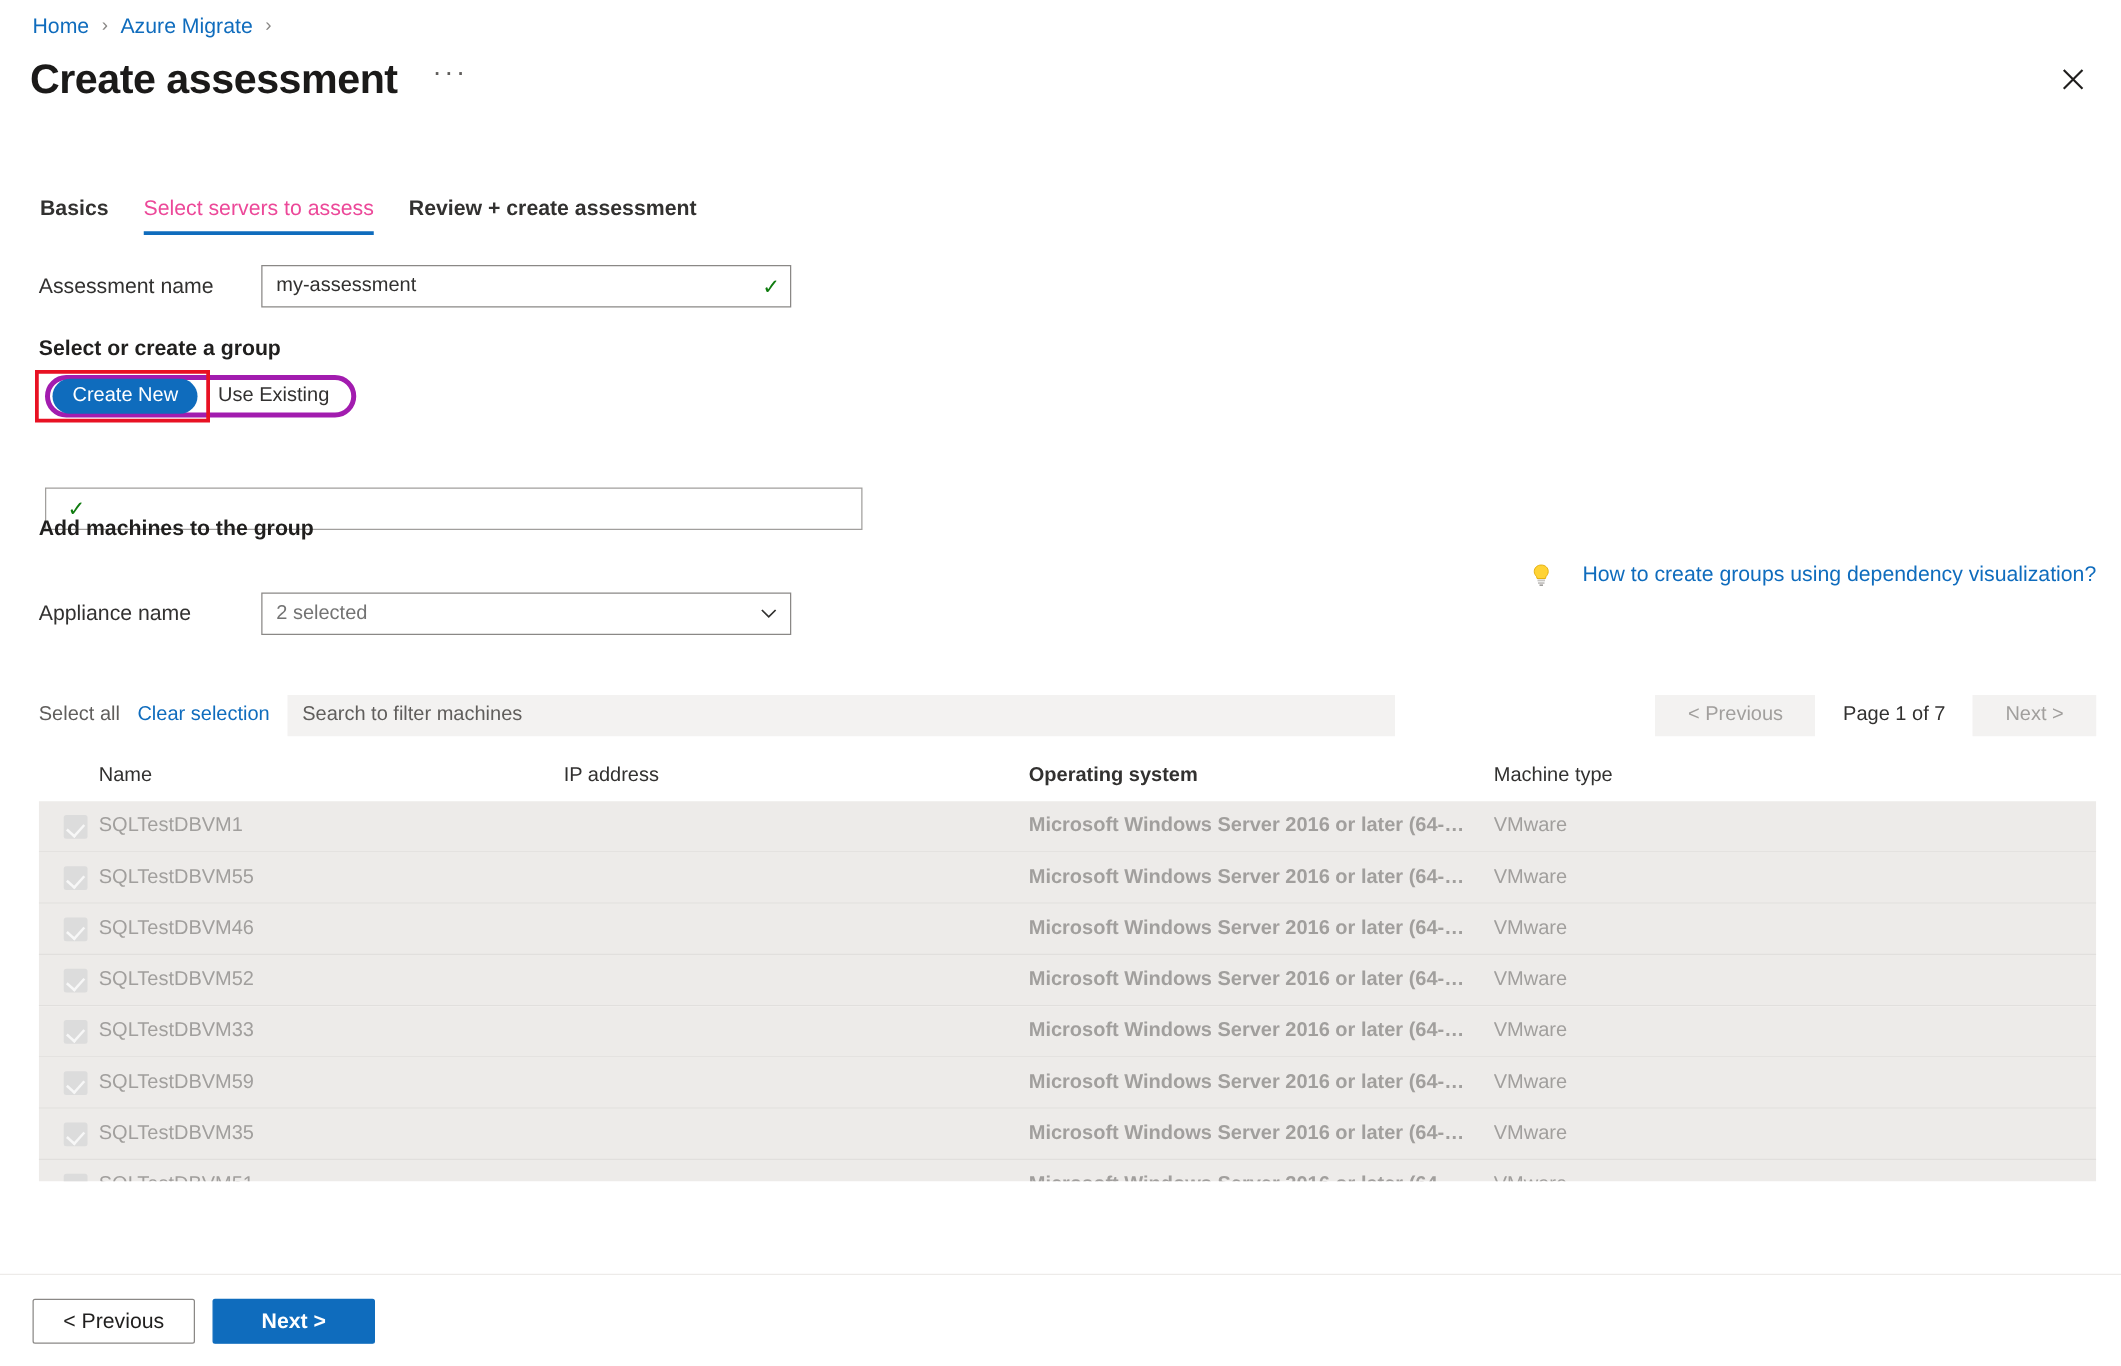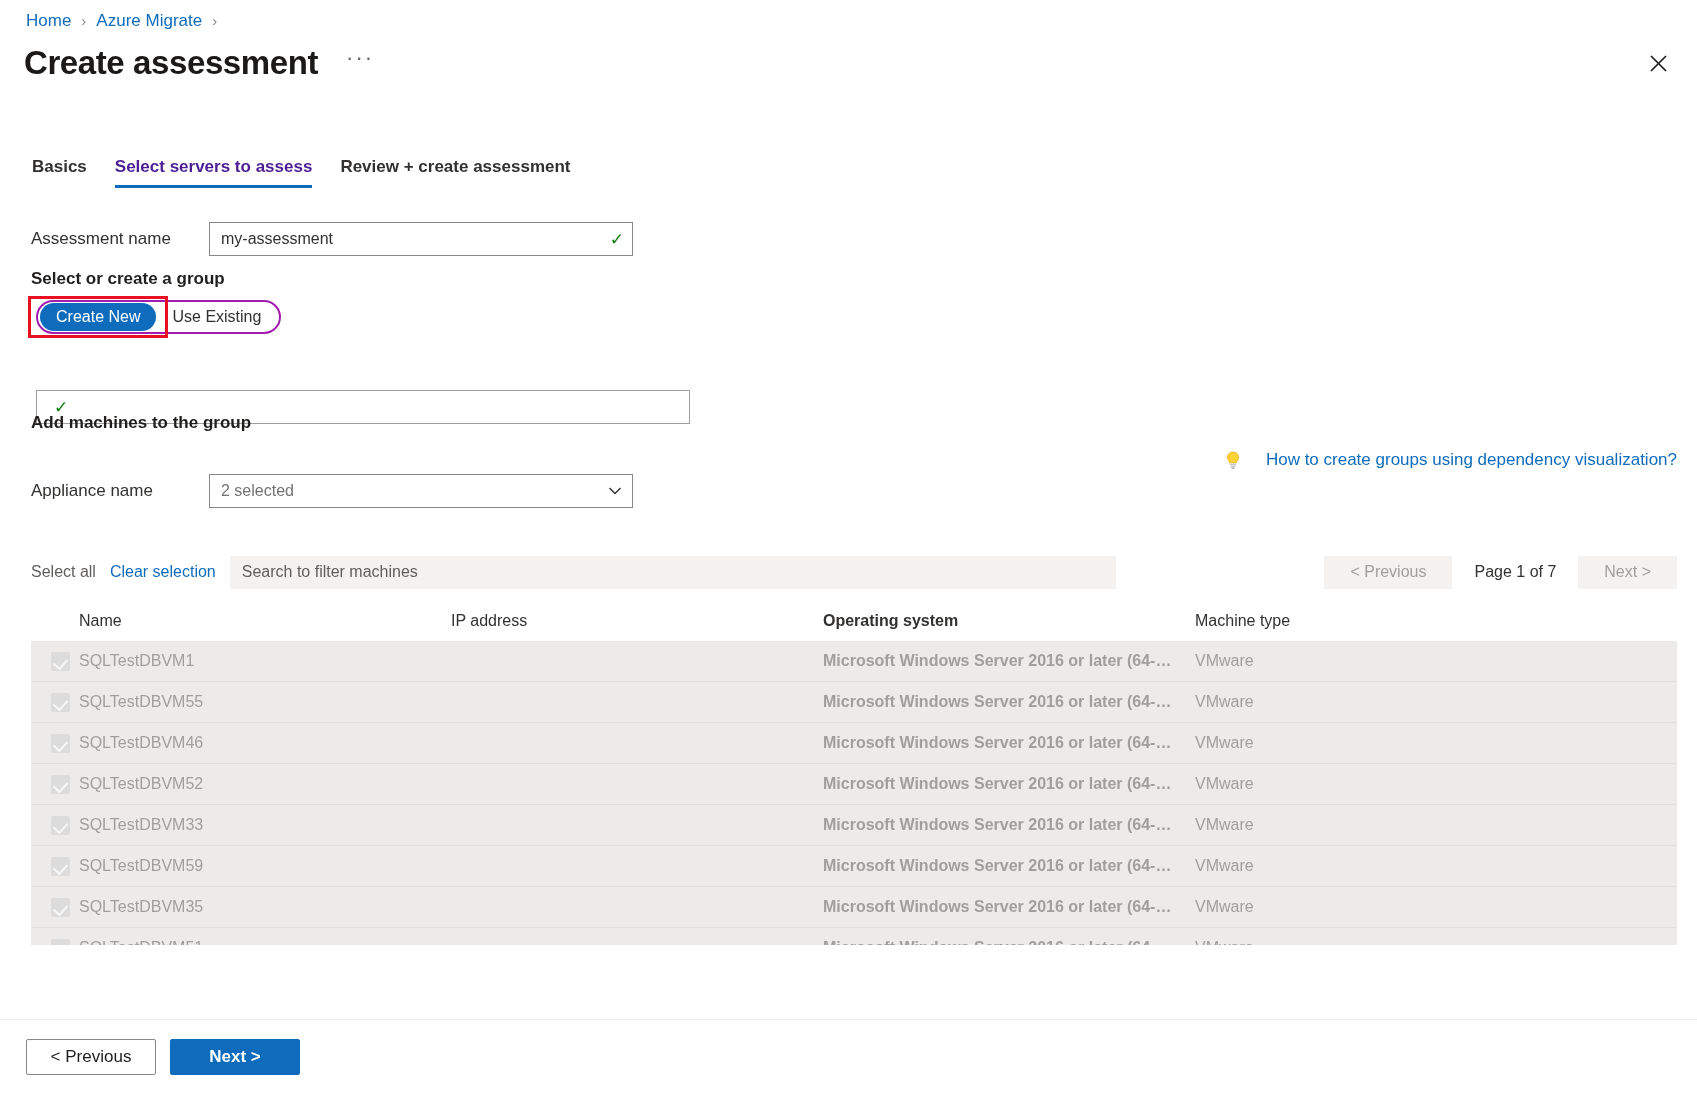--- a/index.html
+++ b/index.html
@@ -93,22 +93,22 @@
     font-size: 17px;
     color: #323130;
     padding: 2px 14px 11px 14px;
     cursor: pointer;
     position: relative;
     white-space: nowrap;
     font-weight: bold;
   }
   .tab:first-child { padding-left: 2px; }
   .tab.active {
-    font-weight: 700;
-    color: #4c1d95;
+    font-weight: 400;
+    color: #ec4899;
   }
   .tab.active::after {
     content: "";
     position: absolute;
     left: 14px;
     right: 14px;
     bottom: 0;
     height: 3px;
     background: #0f6cbd;
   }
@@ -156,21 +156,21 @@
     color: #201f1e;
   }
 
   
   .seg-wrap {
     position: absolute;
     left: 36px;
     top: 300px;
     display: inline-flex;
     align-items: center;
-    border: 2px solid #a21caf;
+    border: 4px solid #a21caf;
     border-radius: 20px;
     height: 34px;
     padding: 2px;
     background: #ffffff;
   }
   .seg {
     height: 28px;
     border-radius: 16px;
     display: flex;
     align-items: center;
@@ -446,21 +446,21 @@
       <path d="M2 2 L17 17 M17 2 L2 17" stroke="#201f1e" stroke-width="1.7" fill="none"></path>
     </svg>
   </div>
 
   <div class="tabs">
     <div class="tab">Basics</div>
     <div class="tab active">Select servers to assess</div>
     <div class="tab">Review + create assessment</div>
   </div>
 
-  <div class="field-row" style="left:31px; top:222px;">
+  <div class="field-row" style="left:31px; top:212px;">
     <span class="field-label">Assessment name</span>
     <div class="text-input">
       <span class="val">my-assessment</span>
       <span class="check-ok">✓</span>
     </div>
   </div>
 
   <div class="section-head" style="left:31px; top:269px;">Select or create a group</div>
 
   <div class="seg-wrap">

